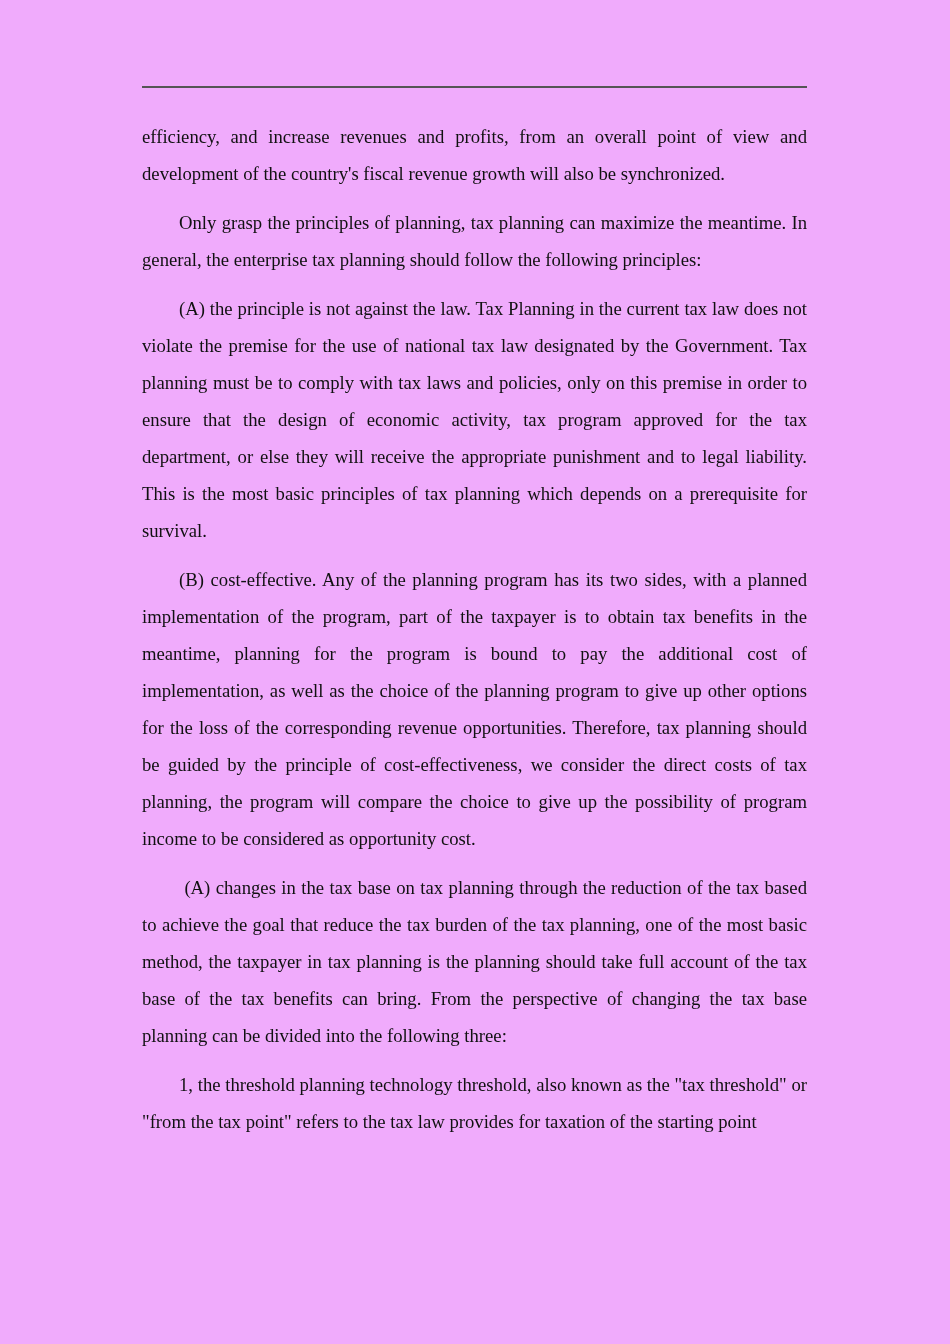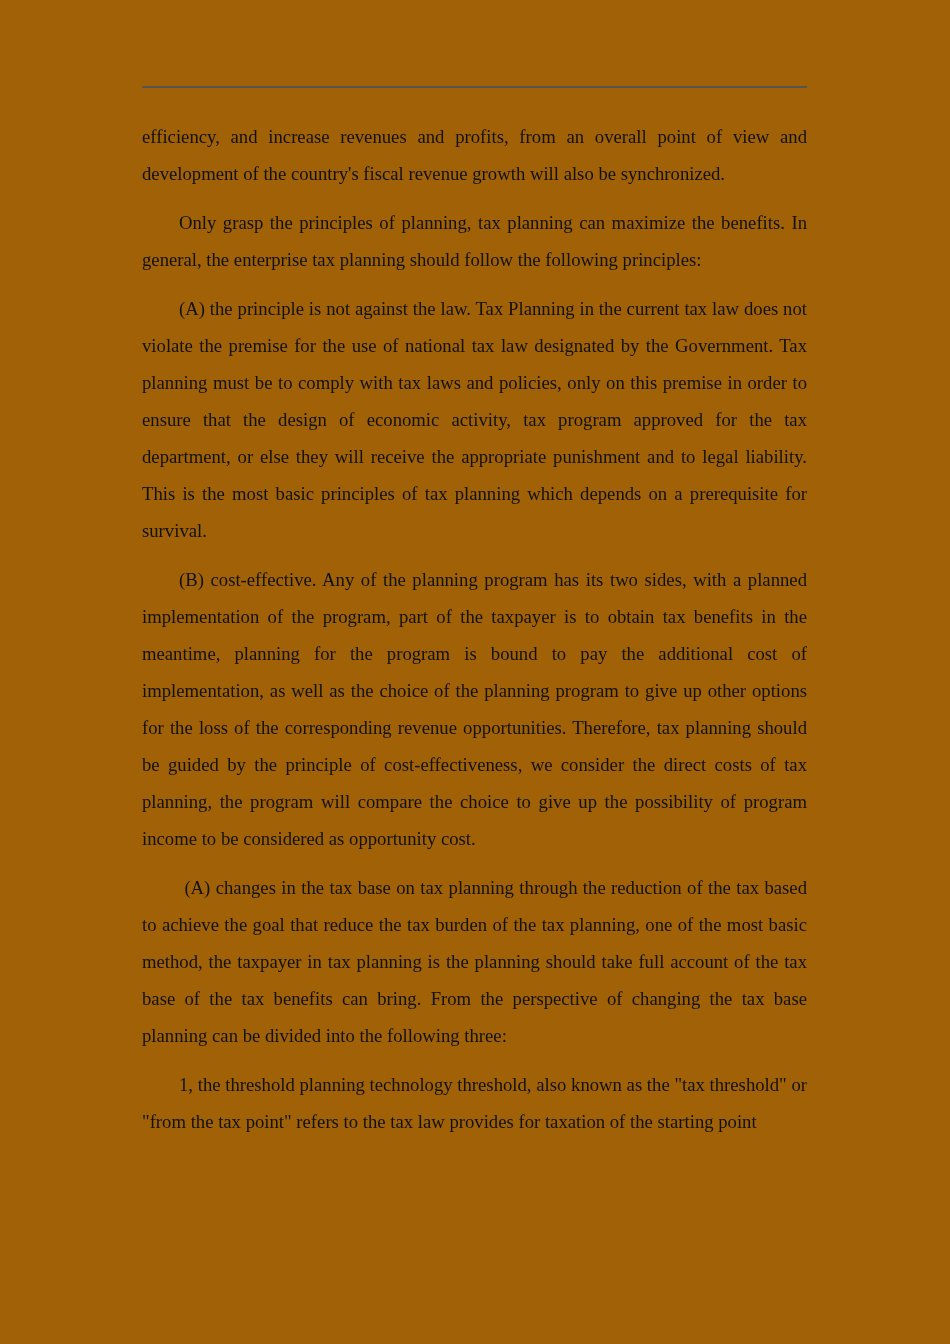--- a/index.html
+++ b/index.html
@@ -11,21 +11,21 @@
     width: 950px;
     height: 1344px;
     font-family: "Liberation Serif", "DejaVu Serif", serif;
     color: #000000;
     overflow: hidden;
   }
   .page {
     position: relative;
     width: 950px;
     height: 1344px;
-    background: #a16207;
+    background: #f0abfc;
     box-sizing: border-box;
   }
   .header-rule {
     position: absolute;
     left: 142px;
     top: 86px;
     width: 665px;
     height: 2px;
     background: #555555;
   }
@@ -56,20 +56,20 @@
 </style>
 </head>
 <body>
 
 <div class="page">
 
   <div class="header-rule"></div>
 
   <div class="content">
     <p class="para">efficiency, and increase revenues and profits, from an overall point of view and development of the country's fiscal revenue growth will also be synchronized.</p>
-    <p class="para indent">Only grasp the principles of planning, tax planning can maximize the benefits. In general, the enterprise tax planning should follow the following principles:</p>
+    <p class="para indent">Only grasp the principles of planning, tax planning can maximize the meantime. In general, the enterprise tax planning should follow the following principles:</p>
     <p class="para indent">(A) the principle is not against the law. Tax Planning in the current tax law does not violate the premise for the use of national tax law designated by the Government. Tax planning must be to comply with tax laws and policies, only on this premise in order to ensure that the design of economic activity, tax program approved for the tax department, or else they will receive the appropriate punishment and to legal liability. This is the most basic principles of tax planning which depends on a prerequisite for survival.</p>
     <p class="para indent">(B) cost-effective. Any of the planning program has its two sides, with a planned implementation of the program, part of the taxpayer is to obtain tax benefits in the meantime, planning for the program is bound to pay the additional cost of implementation, as well as the choice of the planning program to give up other options for the loss of the corresponding revenue opportunities. Therefore, tax planning should be guided by the principle of cost-effectiveness, we consider the direct costs of tax planning, the program will compare the choice to give up the possibility of program income to be considered as opportunity cost.</p>
     <p class="para indent"> (A) changes in the tax base on tax planning through the reduction of the tax based to achieve the goal that reduce the tax burden of the tax planning, one of the most basic method, the taxpayer in tax planning is the planning should take full account of the tax base of the tax benefits can bring. From the perspective of changing the tax base planning can be divided into the following three:</p>
     <p class="para indent">1, the threshold planning technology threshold, also known as the "tax threshold" or "from the tax point" refers to the tax law provides for taxation of the starting point</p>
   </div>
 
 </div>
 
 </body></html>

